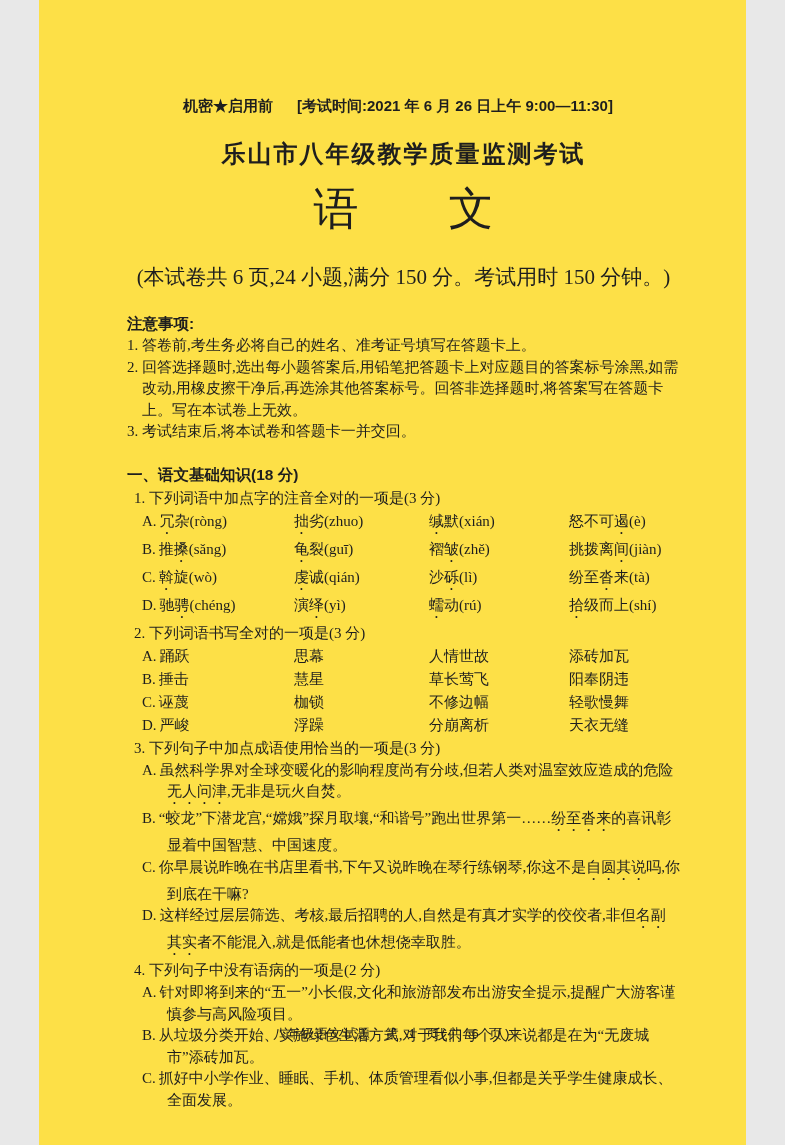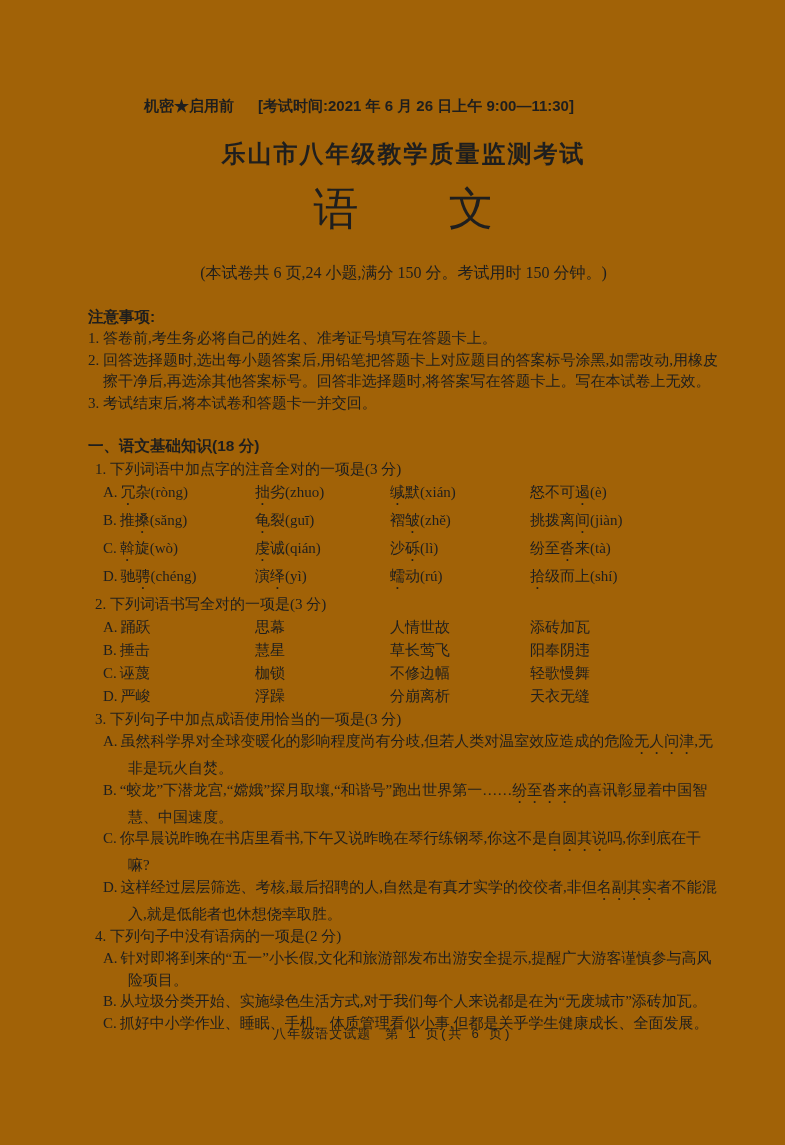--- a/index.html
+++ b/index.html
@@ -1,21 +1,21 @@
 <!DOCTYPE html>
 <html><head>
 <meta charset="utf-8">
 <style>
   * { margin:0; padding:0; box-sizing:border-box; }
   html,body { background:#e8e8e8; }
   .page {
     position:relative;
-    width:785px; height:1145px;
+    width:707px; height:1145px;
     margin:0 auto;
-    background:#a16207;
+    background:#fde047;
     color:#1e1e1e;
     font-family:"Liberation Serif", serif;
     font-size:15px;
     overflow:hidden;
   }
   .content { padding:97px 66px 0 88px; }
 
   .header-line {
     display:flex; gap:24px;
     margin-left:56px;
@@ -34,21 +34,21 @@
     margin-top:15px;
     text-align:center;
     font-weight:normal; font-size:45px;
     line-height:49px;
   }
   .subject .ch1 { margin-right:90px; }
 
   .paper-info {
     margin-top:29px;
     text-align:center;
-    font-size:16px;
+    font-size:21px;
   }
 
   .notes { margin-top:22px; }
   .notes-heading {
     font-family:"Liberation Sans", sans-serif;
     font-weight:bold; font-size:15.5px;
     line-height:22px;
   }
   .note-item {
     margin-left:15px; text-indent:-15px;

